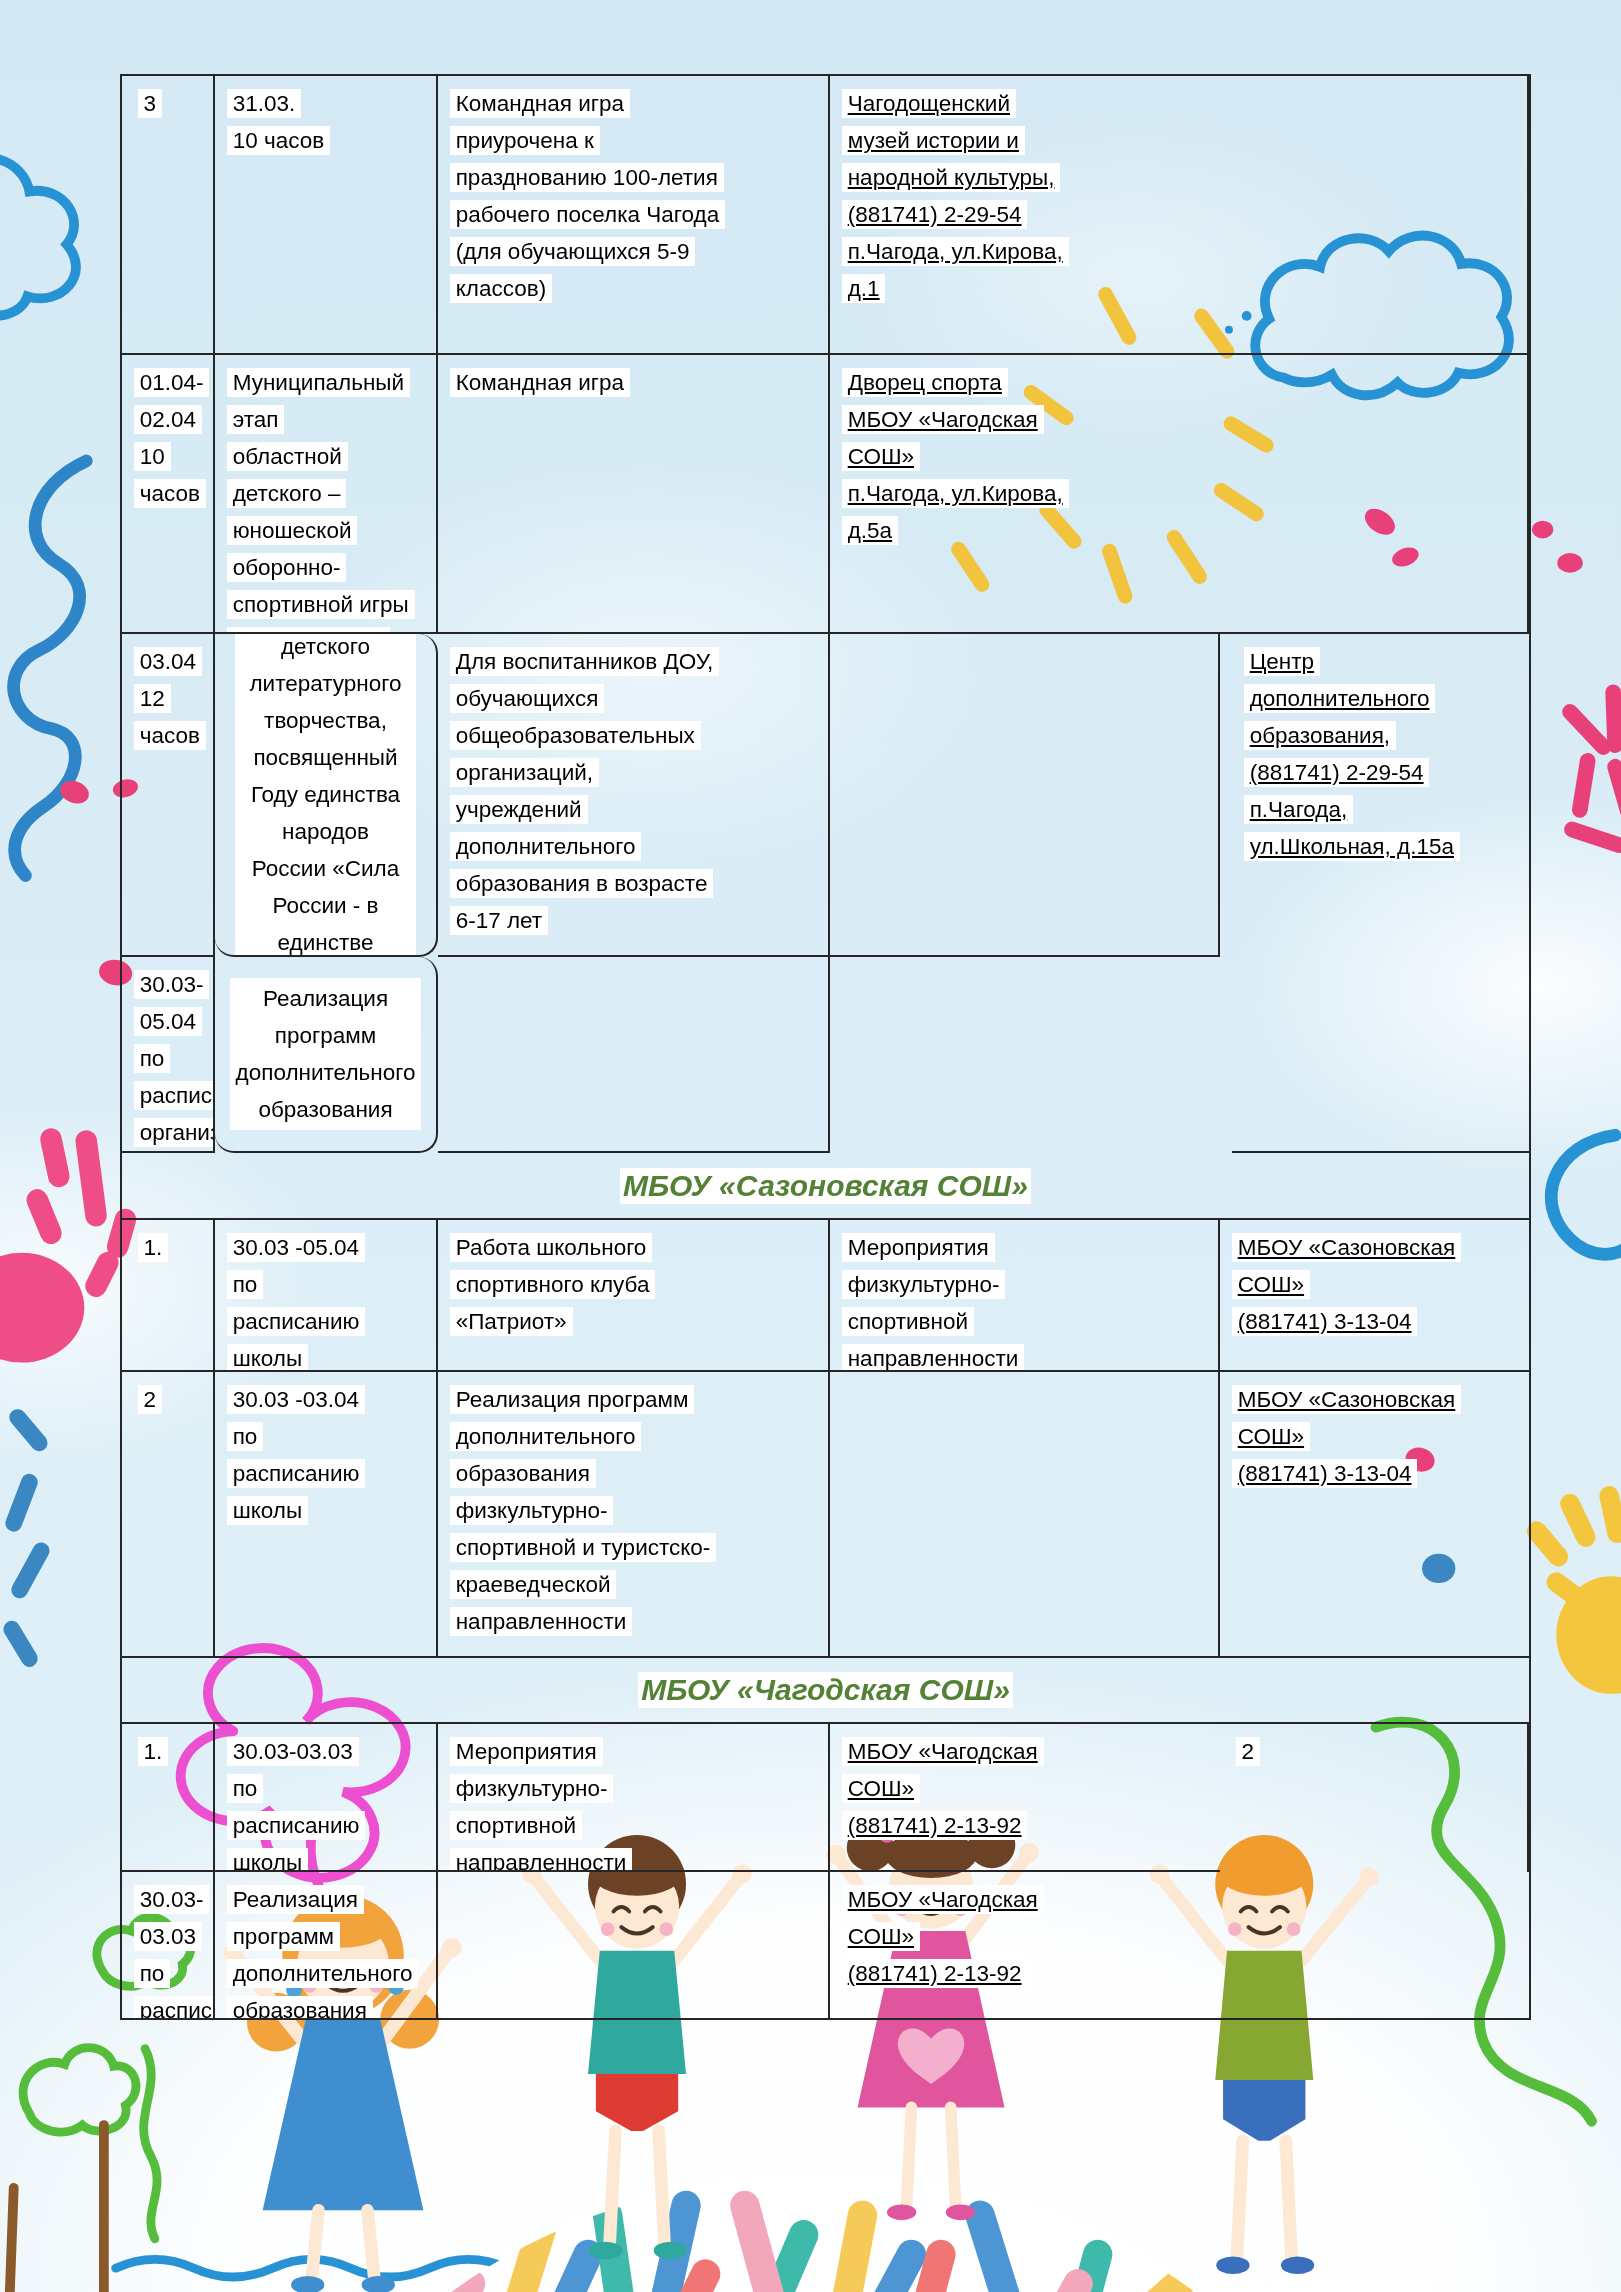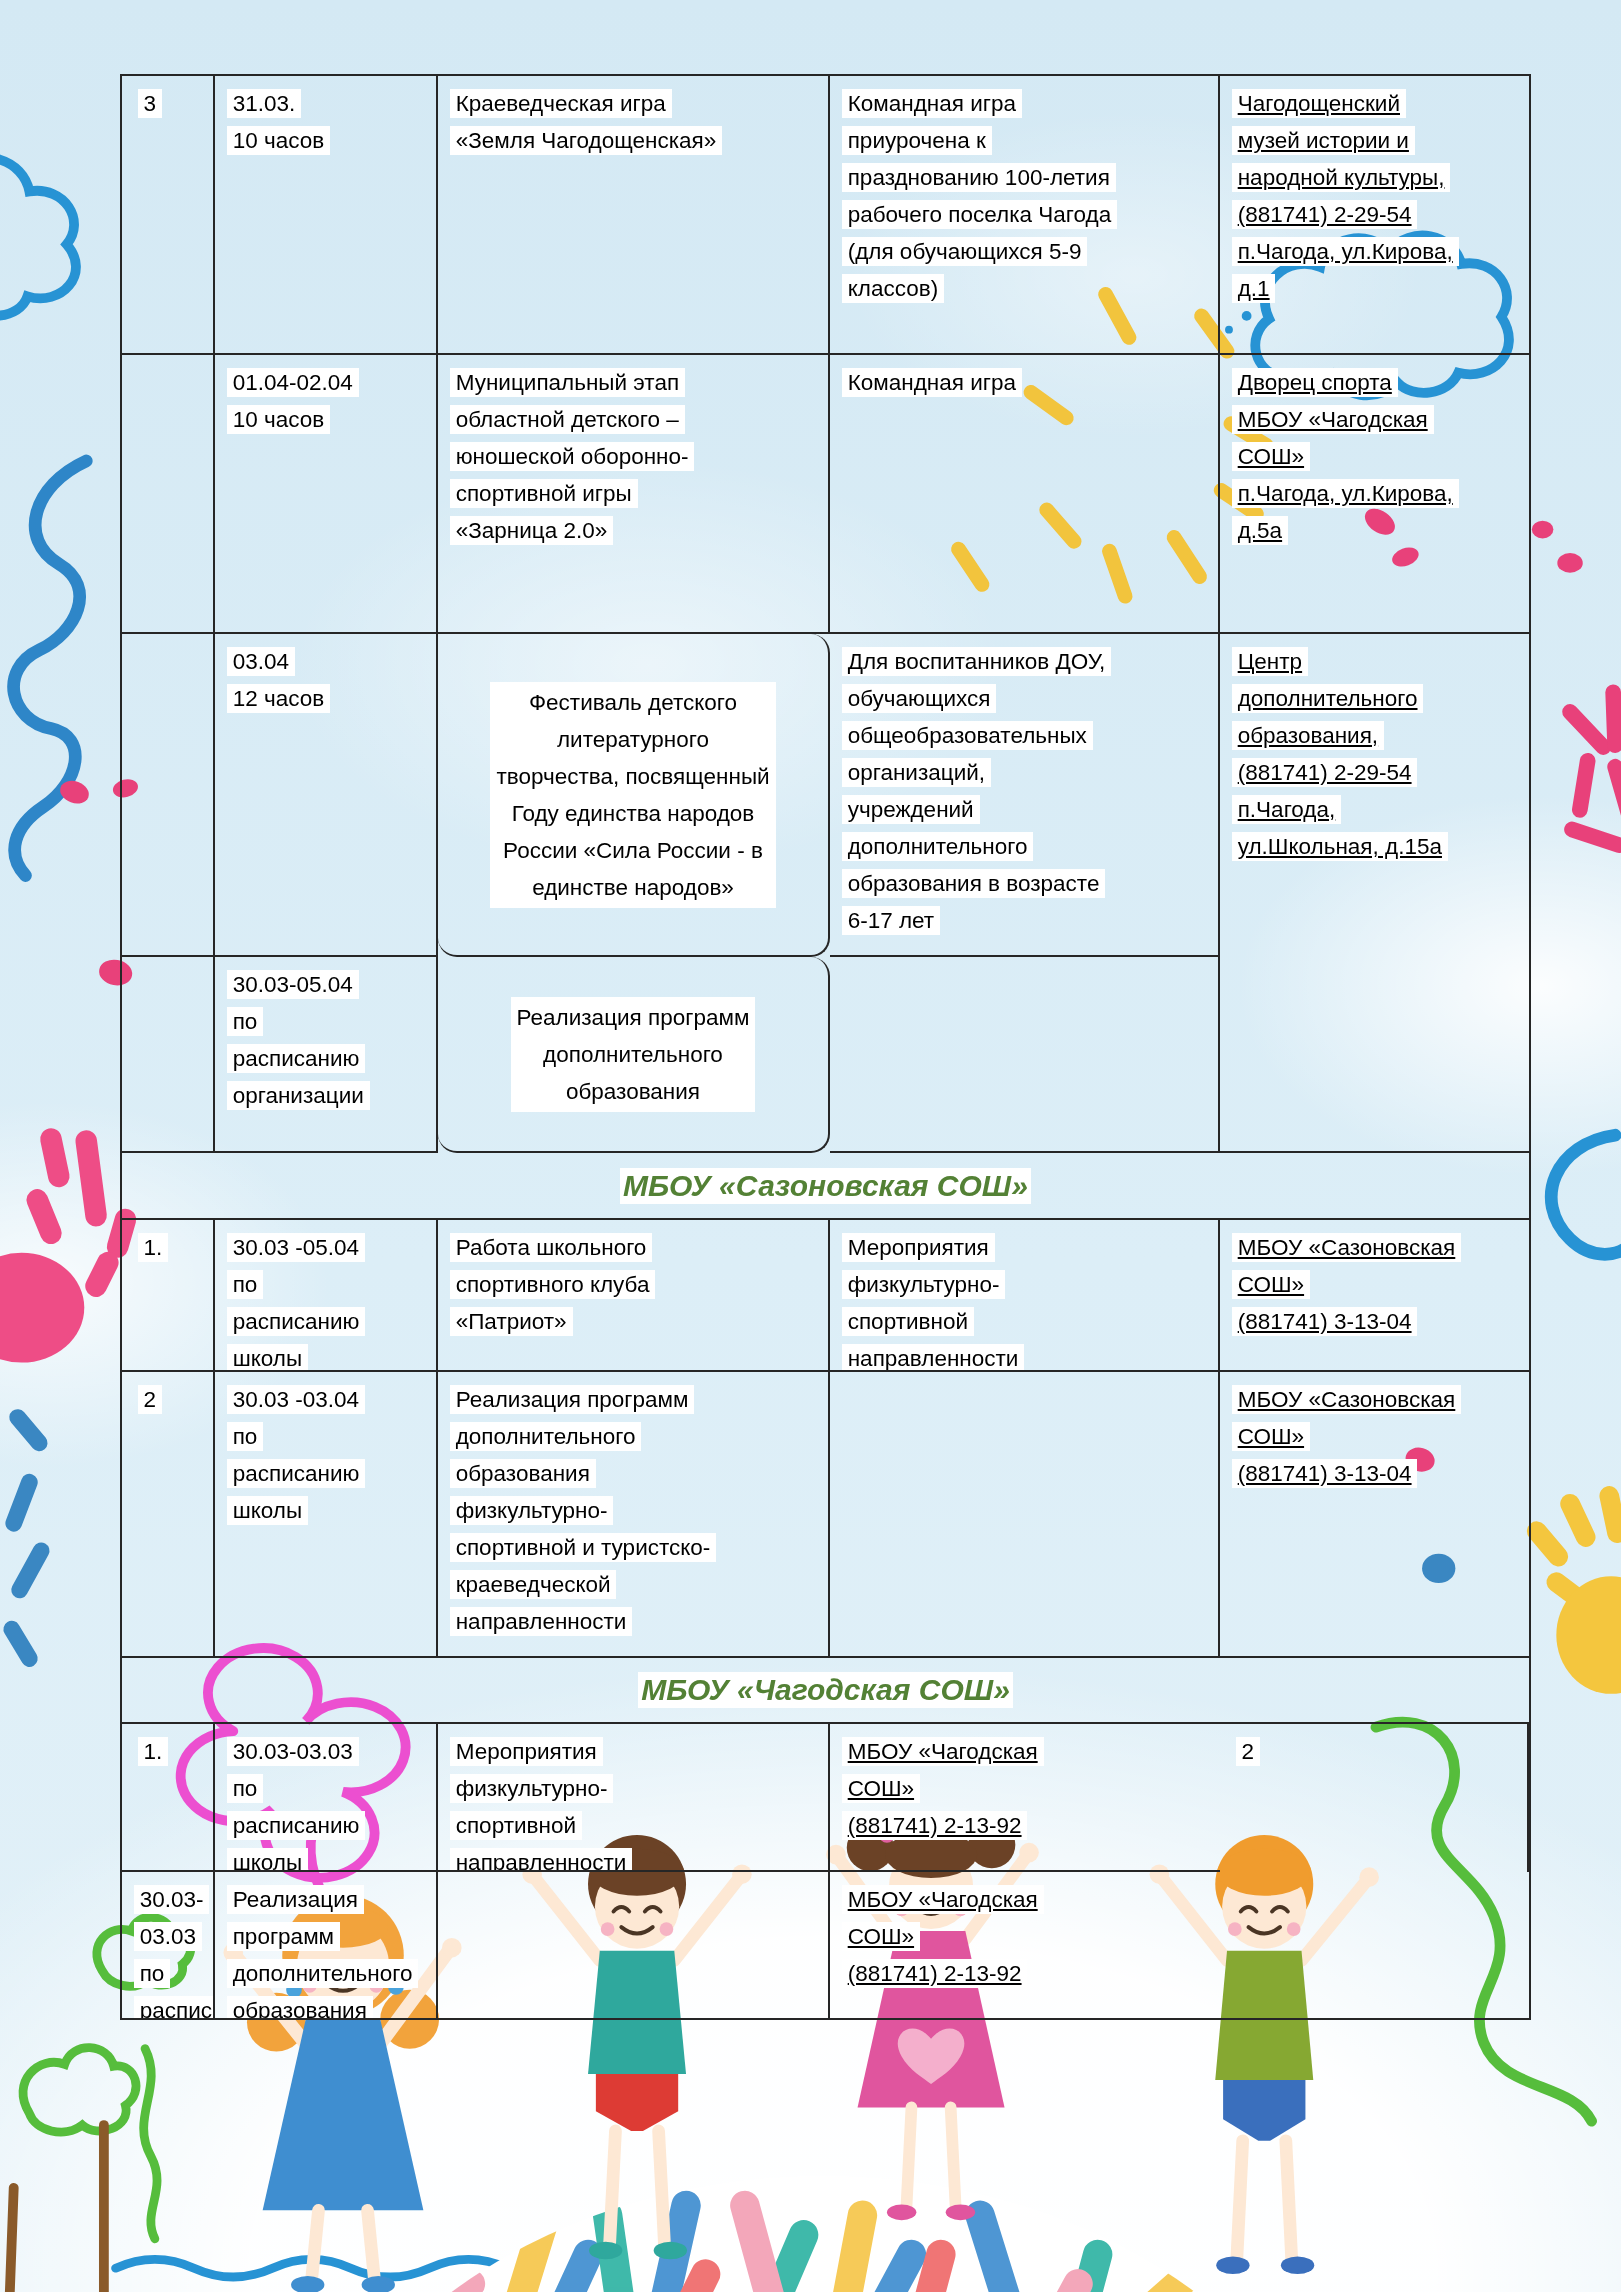--- a/index.html
+++ b/index.html
@@ -24,21 +24,21 @@
   }
   .cell{
     border-right:2px solid #262626;border-bottom:2px solid #262626;
     padding:8.8px 11.8px;font-size:22.5px;line-height:37px;white-space:pre-line;
     overflow:hidden;box-sizing:border-box;
   }
   .c5{border-right:none;text-decoration:underline;}
   .rlast{border-bottom:none;}
   .num{padding-left:15.7px;}
   .vc{display:flex;align-items:center;justify-content:center;text-align:center;padding:8.8px 19.6px;border-radius:19px;}
-  .loc3{grid-column:5;grid-row:3 / span 2;}
+  .loc3{grid-column:5;grid-row:3 / span 2;margin-left:12px;}
   .t{
     background:#ffffff;padding:2px 5.9px;
     box-decoration-break:clone;-webkit-box-decoration-break:clone;
   }
   .hdr{
     grid-column:1 / -1;display:flex;align-items:center;justify-content:center;
     border-bottom:2px solid #262626;
     font-size:30px;font-weight:bold;font-style:italic;color:#538135;box-sizing:border-box;
   }
   .hdr .t{padding:1px 3px;}
@@ -284,22 +284,20 @@
     <ellipse cx="1258" cy="2311" rx="17" ry="9" fill="#3a6fbd"></ellipse>
     <ellipse cx="1324" cy="2311" rx="17" ry="9" fill="#3a6fbd"></ellipse>
   </g>
 </svg>
 
 <div class="sched">
 
   <div class="cell num"><span class="t">3</span></div>
   <div class="cell"><span class="t">31.03.
 10 часов</span></div>
-  <div class="cell"><span class="t">Краеведческая игра
-«Земля Чагодощенская»</span></div>
   <div class="cell"><span class="t">Командная игра
 приурочена к
 празднованию 100-летия
 рабочего поселка Чагода
 (для обучающихся 5-9
 классов)</span></div>
   <div class="cell c5"><span class="t">Чагодощенский
 музей истории и
 народной культуры,
 (881741) 2-29-54

